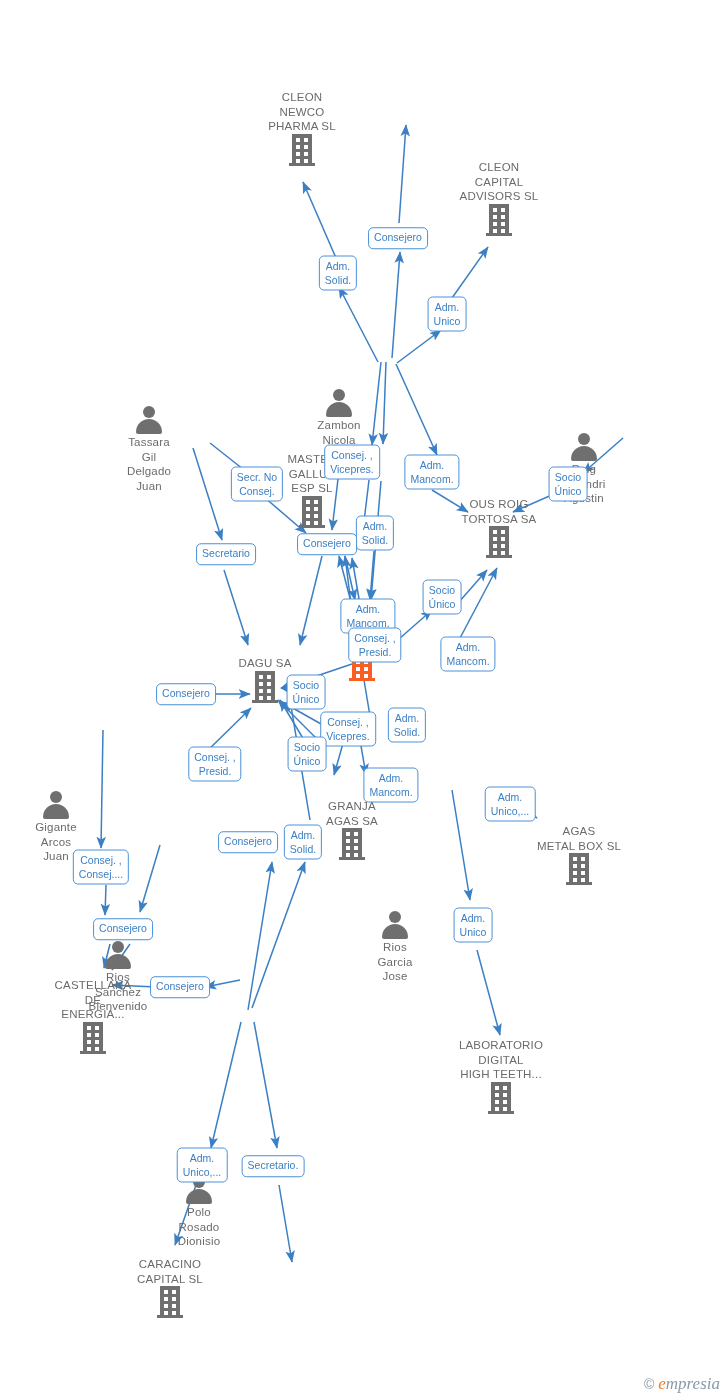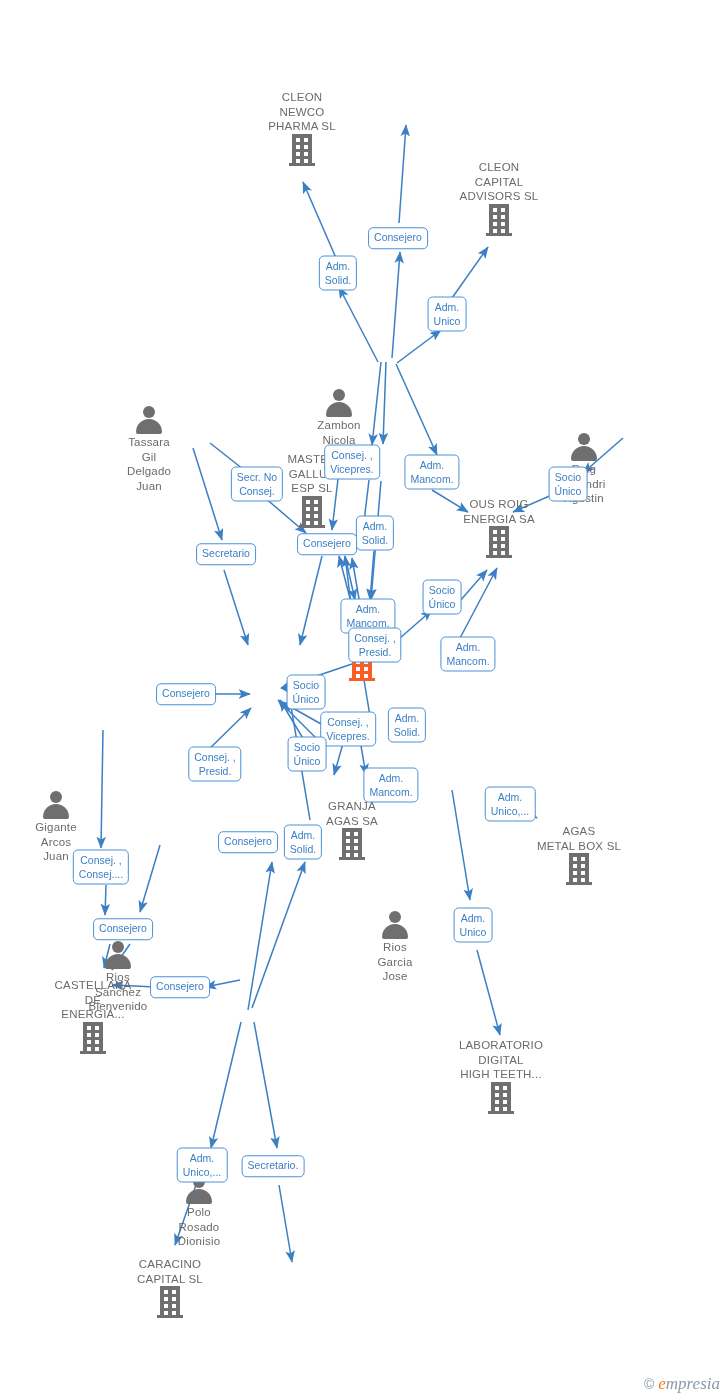--- a/index.html
+++ b/index.html
@@ -216,21 +216,38 @@
             <div class="win" style="left: 15px; top: 4px;"></div>
             <div class="win" style="left: 7px; top: 11px;"></div>
             <div class="win" style="left: 15px; top: 11px;"></div>
             <div class="win" style="left: 7px; top: 18px;"></div>
             <div class="win" style="left: 15px; top: 18px;"></div>
             <div class="win" style="left: 7px; top: 25px;"></div>
             <div class="win" style="left: 15px; top: 25px;"></div>
           </div>
         </div>
         <div class="node-label">OUS ROIG
-ENERGIA SA</div>
+TORTOSA SA</div>
+      </div>
+      <div class="node company" style="left: 265px; top: 656px;">
+        <div class="glyph">
+          <div class="bldg">
+            <div class="body"></div>
+            <div class="base"></div>
+            <div class="win" style="left: 7px; top: 4px;"></div>
+            <div class="win" style="left: 15px; top: 4px;"></div>
+            <div class="win" style="left: 7px; top: 11px;"></div>
+            <div class="win" style="left: 15px; top: 11px;"></div>
+            <div class="win" style="left: 7px; top: 18px;"></div>
+            <div class="win" style="left: 15px; top: 18px;"></div>
+            <div class="win" style="left: 7px; top: 25px;"></div>
+            <div class="win" style="left: 15px; top: 25px;"></div>
+          </div>
+        </div>
+        <div class="node-label">DAGU SA</div>
       </div>
       <div class="node company" style="left: 362px; top: 620px;">
         <div class="glyph">
           <div class="bldg orange">
             <div class="body"></div>
             <div class="base"></div>
             <div class="win" style="left: 7px; top: 4px;"></div>
             <div class="win" style="left: 15px; top: 4px;"></div>
             <div class="win" style="left: 7px; top: 11px;"></div>
             <div class="win" style="left: 15px; top: 11px;"></div>

